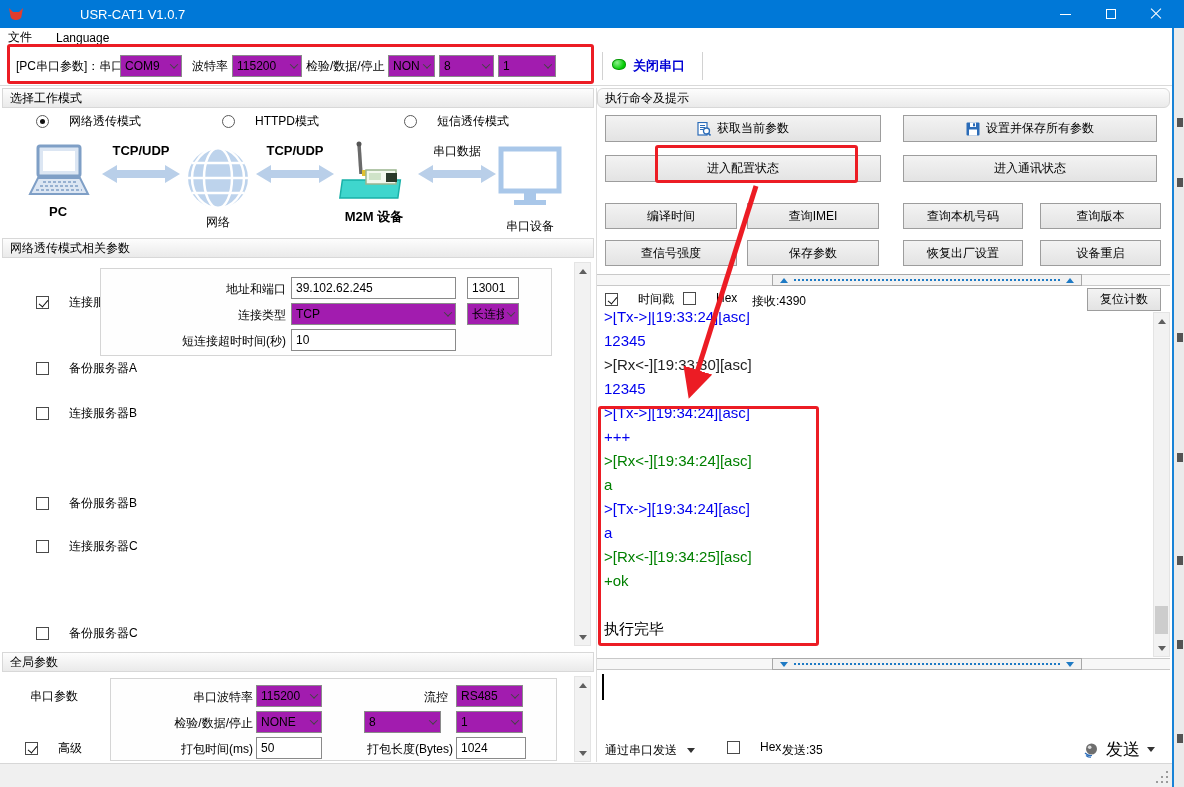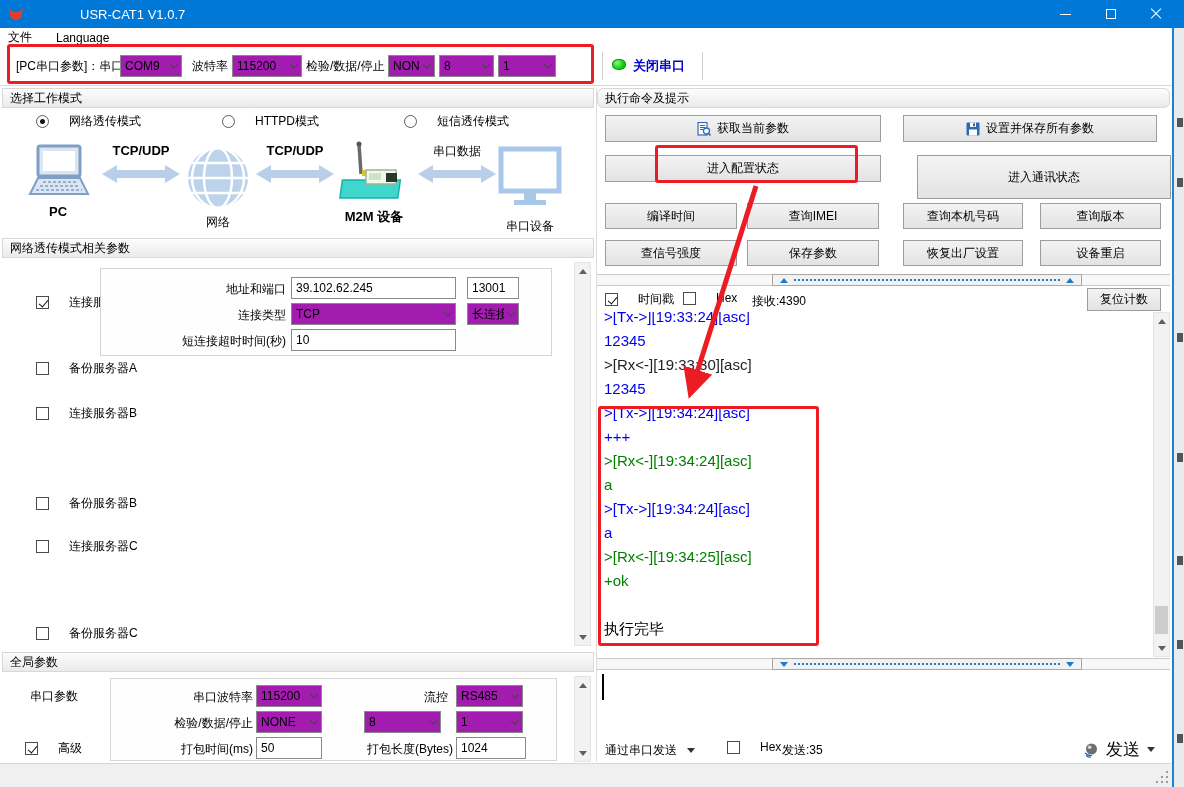--- a/index.html
+++ b/index.html
@@ -322,21 +322,21 @@
       <rect x="0.5" y="0.5" width="13" height="13" rx="1" fill="#2b6cb8"></rect>
       <rect x="4" y="0.5" width="6" height="4.5" fill="#fff"></rect>
       <rect x="7" y="1.3" width="2" height="3" fill="#2b6cb8"></rect>
       <rect x="3" y="7.5" width="8" height="6" fill="#fff"></rect>
     </svg>
     <span>设置并保存所有参数</span>
   </div>
   <div class="btn" style="left:605px; top:155px; width:276px; height:27px;">
     <span>进入配置状态</span>
   </div>
-  <div class="btn" style="left:903px; top:155px; width:254px; height:44px;margin-left:14px;">
+  <div class="btn" style="left:903px; top:155px; width:254px; height:27px;">
     <span>进入通讯状态</span>
   </div>
   <div class="btn" style="left:605px; top:203px; width:132px; height:26px;">
     <span>编译时间</span>
   </div>
   <div class="btn" style="left:747px; top:203px; width:132px; height:26px;">
     <span>查询IMEI</span>
   </div>
   <div class="btn" style="left:903px; top:203px; width:120px; height:26px;">
     <span>查询本机号码</span>

